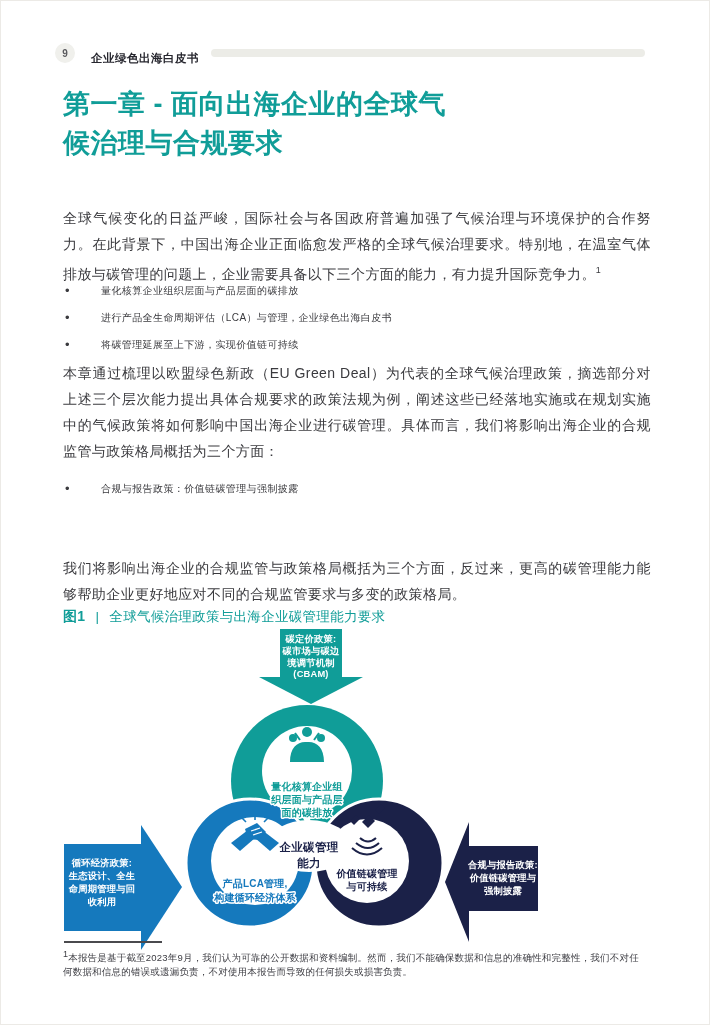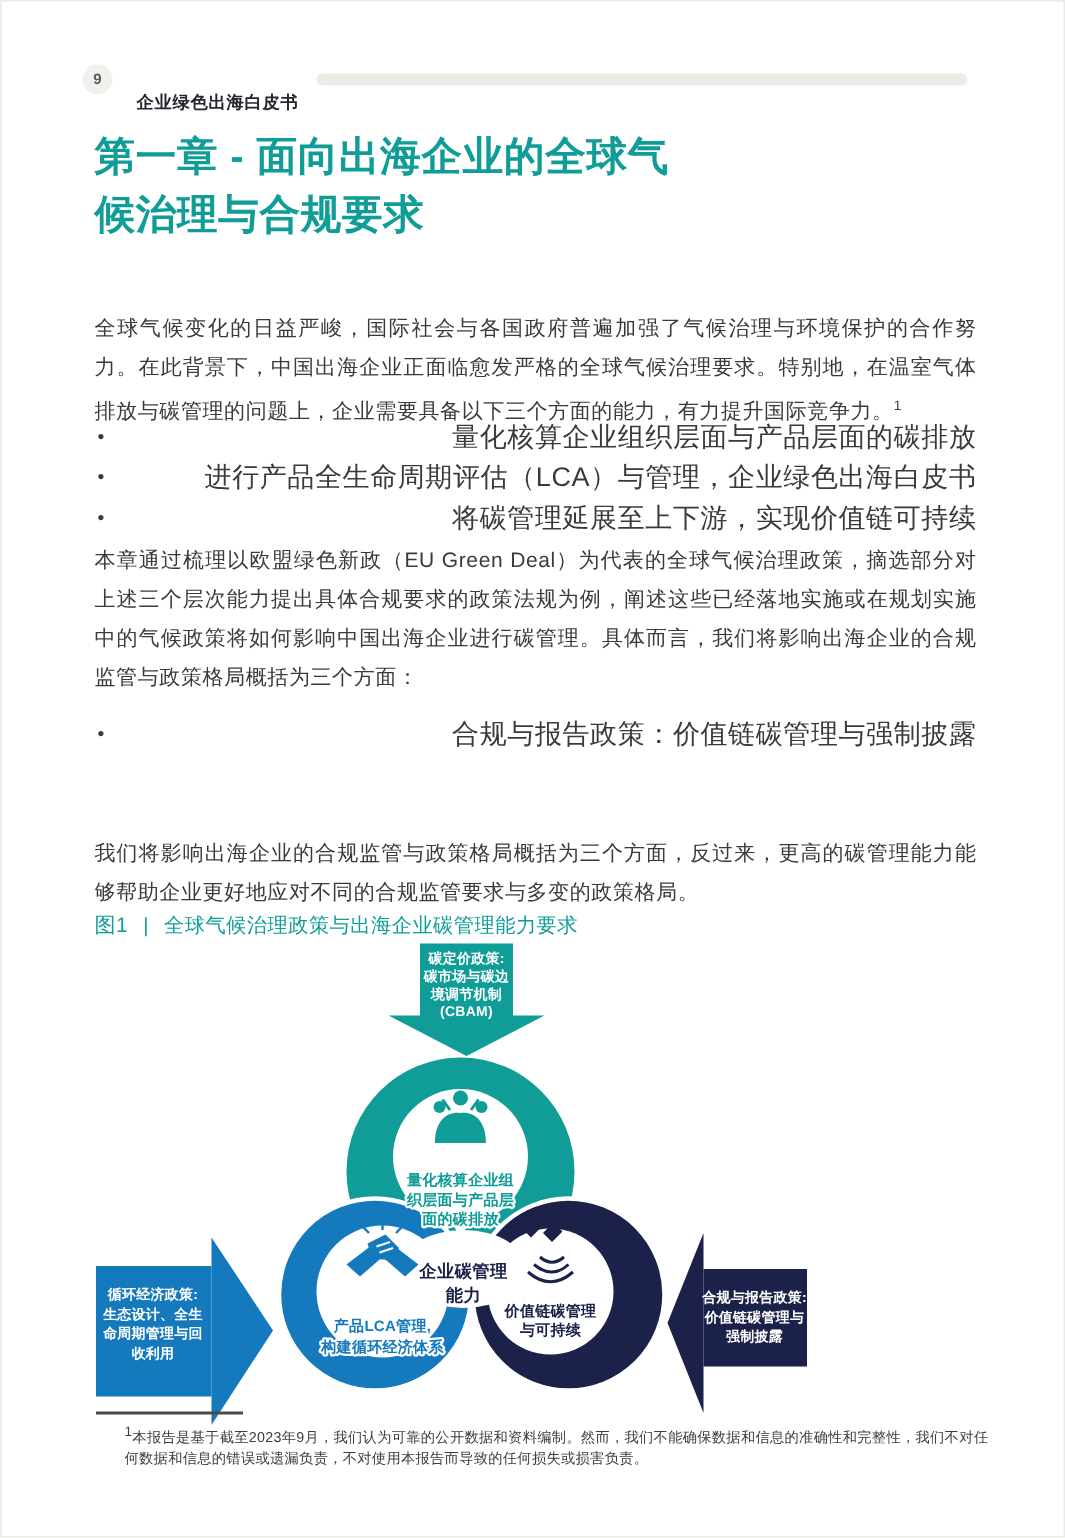--- a/index.html
+++ b/index.html
@@ -10,51 +10,51 @@
   .page{
     position:relative;width:710px;height:1025px;margin:0 auto;background:#fff;
     font-family:"Liberation Sans","DejaVu Sans",sans-serif;
     box-sizing:border-box;border:1px solid #eceae6;overflow:hidden;
   }
   
   .hdr{position:absolute;left:0;top:42px;width:100%;height:22px;}
   .hdr-badge{position:absolute;left:54px;top:0;width:20px;height:20px;border-radius:50%;
     background:#f0f0ec;color:#5a5a5e;font-size:10px;font-weight:700;
     display:flex;align-items:center;justify-content:center;}
-  .hdr-title{position:absolute;left:90px;top:18px;font-size:11.5px;font-weight:700;color:var(--heading);letter-spacing:.5px;}
+  .hdr-title{position:absolute;left:90px;top:8px;font-size:11.5px;font-weight:700;color:var(--heading);letter-spacing:.5px;}
   .hdr-rule{position:absolute;left:210px;right:64px;top:6px;height:8px;border-radius:4px;background:var(--rule);}
   
   .h1{position:absolute;left:62px;top:84px;width:580px;color:var(--teal);
     font-size:27px;line-height:39px;font-weight:700;letter-spacing:.5px;}
   
   .para{position:absolute;left:62px;width:588px;font-size:14px;line-height:26px;
     color:var(--body);letter-spacing:.4px;text-align:justify;}
   .p1{top:180px;margin-top:24px;} .p2{top:359px;} .p3{top:554px;}
   sup{font-size:9px;}
   .blist{position:absolute;left:62px;width:588px;margin:0;padding:0;list-style:none;}
   .bl1{top:282px;} .bl2{top:480px;}
-  .blist li{position:relative;padding-left:38px;margin-bottom:11px;font-size:18px;line-height:16px;
-    color:var(--body);letter-spacing:.4px;text-align:right;}
+  .blist li{position:relative;padding-left:38px;margin-bottom:11px;font-size:10px;line-height:16px;
+    color:var(--body);letter-spacing:.4px;}
   .blist li::before{content:"•";position:absolute;left:2px;top:0;font-size:13px;color:var(--body);}
   
   .figcap{position:absolute;left:62px;top:607px;color:var(--teal);font-size:13.5px;letter-spacing:.3px;}
-  .figcap .lbl{font-weight:400;font-size:14px;}
+  .figcap .lbl{font-weight:700;font-size:14px;}
   .figcap .bar{margin:0 6px;font-weight:400;}
   
   .diagram{position:absolute;left:60px;top:624px;}
   .f-teal{fill:var(--teal);} .f-blue{fill:var(--blue);} .f-navy{fill:var(--navy);} .f-white{fill:#fff;}
   .ring-cut{fill:var(--blue);stroke:#fff;stroke-width:3px;}
   .ring-cut2{fill:var(--navy);stroke:#fff;stroke-width:3px;}
   .arrow-label{fill:#fff;font-size:9.3px;font-weight:700;text-anchor:middle;letter-spacing:.2px;}
   .circle-label{font-size:10px;font-weight:700;text-anchor:middle;paint-order:stroke;stroke:#fff;stroke-width:3px;stroke-linejoin:round;letter-spacing:.2px;}
   .t-teal{fill:var(--teal);} .t-blue{fill:var(--blue);} .t-navy{fill:var(--navy);}
   .center-label{font-size:11.5px;font-weight:700;text-anchor:middle;fill:var(--navy);paint-order:stroke;stroke:#fff;stroke-width:3px;letter-spacing:.3px;}
   
   .fn-rule{position:absolute;left:63px;top:940px;width:98px;height:2px;background:#4a4a4e;}
-  .fn{position:absolute;left:62px;top:946px;width:576px;font-size:9.5px;line-height:14px;color:#3c3c42;letter-spacing:.2px;margin-left:20px;}
+  .fn{position:absolute;left:62px;top:946px;width:576px;font-size:9.5px;line-height:14px;color:#3c3c42;letter-spacing:.2px;}
 </style>
 </head>
 <body>
 
 <div class="page">
 
   <div class="hdr">
     <div class="hdr-badge">9</div>
     <div class="hdr-title">企业绿色出海白皮书</div>
     <div class="hdr-rule"></div>

